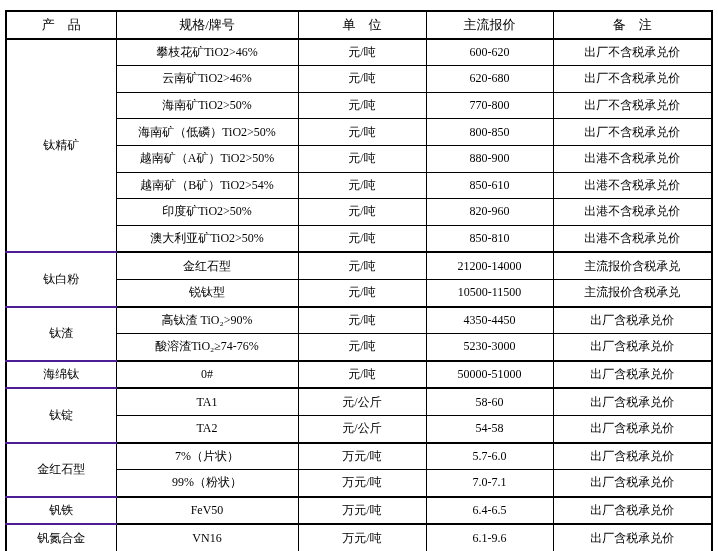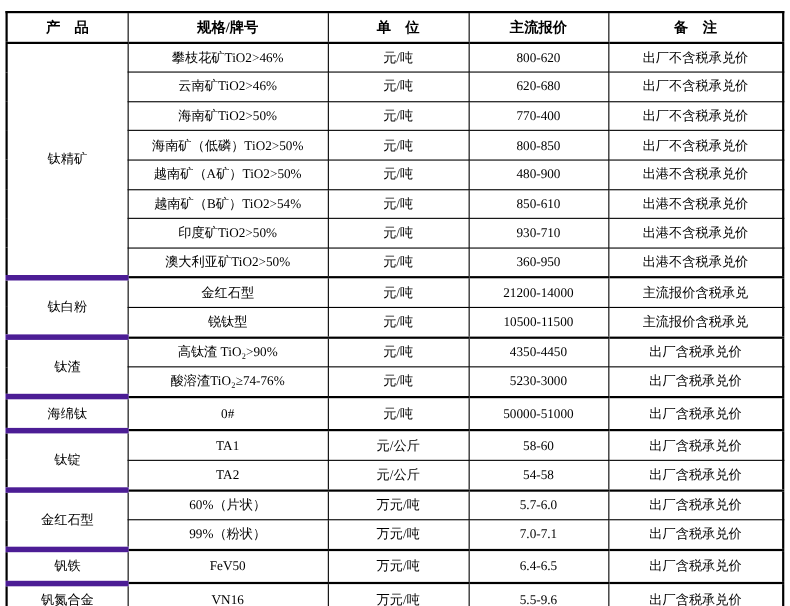--- a/index.html
+++ b/index.html
@@ -32,30 +32,30 @@
     vertical-align: middle;
     font-size: 12px;
     color: #000;
     padding: 0;
     height: 25.6px;
     white-space: nowrap;
     overflow: hidden;
   }
   thead th {
     font-size: 13px;
-    font-weight: bold;
+    font-weight: normal;
     border-bottom: 2px solid #000;
   }
   tr.group-start td {
     border-top: 2px solid #000;
     margin-left: 16px;
   }
   td.product-cell {
     border-top: 2px solid #000;
-    border-bottom: 5px solid #4c1d95;
+    border-bottom: 2px solid #4c1d95;
   }
 </style>
 </head>
 <body>
 
 <div class="page">
   <table>
     <colgroup>
       <col class="c-product">
       <col class="c-spec">
@@ -70,63 +70,63 @@
         <th>单　位</th>
         <th>主流报价</th>
         <th>备　注</th>
       </tr>
     </thead>
     <tbody>
         <tr class="group-start">
           <td rowspan="8" class="product-cell">钛精矿</td>
           <td>攀枝花矿TiO2&gt;46%</td>
           <td>元/吨</td>
-          <td>800-620</td>
+          <td>600-620</td>
           <td>出厂不含税承兑价</td>
         </tr>
         <tr>
           <td>云南矿TiO2&gt;46%</td>
           <td>元/吨</td>
           <td>620-680</td>
           <td>出厂不含税承兑价</td>
         </tr>
         <tr>
           <td>海南矿TiO2&gt;50%</td>
           <td>元/吨</td>
-          <td>770-400</td>
+          <td>770-800</td>
           <td>出厂不含税承兑价</td>
         </tr>
         <tr>
           <td>海南矿（低磷）TiO2&gt;50%</td>
           <td>元/吨</td>
           <td>800-850</td>
           <td>出厂不含税承兑价</td>
         </tr>
         <tr>
           <td>越南矿（A矿）TiO2&gt;50%</td>
           <td>元/吨</td>
-          <td>480-900</td>
+          <td>880-900</td>
           <td>出港不含税承兑价</td>
         </tr>
         <tr>
           <td>越南矿（B矿）TiO2&gt;54%</td>
           <td>元/吨</td>
           <td>850-610</td>
           <td>出港不含税承兑价</td>
         </tr>
         <tr>
           <td>印度矿TiO2&gt;50%</td>
           <td>元/吨</td>
-          <td>930-710</td>
+          <td>820-960</td>
           <td>出港不含税承兑价</td>
         </tr>
         <tr>
           <td>澳大利亚矿TiO2&gt;50%</td>
           <td>元/吨</td>
-          <td>360-950</td>
+          <td>850-810</td>
           <td>出港不含税承兑价</td>
         </tr>
         <tr class="group-start">
           <td rowspan="2" class="product-cell">钛白粉</td>
           <td>金红石型</td>
           <td>元/吨</td>
           <td>21200-14000</td>
           <td>主流报价含税承兑</td>
         </tr>
         <tr>
@@ -163,21 +163,21 @@
           <td>出厂含税承兑价</td>
         </tr>
         <tr>
           <td>TA2</td>
           <td>元/公斤</td>
           <td>54-58</td>
           <td>出厂含税承兑价</td>
         </tr>
         <tr class="group-start">
           <td rowspan="2" class="product-cell">金红石型</td>
-          <td>60%（片状）</td>
+          <td>7%（片状）</td>
           <td>万元/吨</td>
           <td>5.7-6.0</td>
           <td>出厂含税承兑价</td>
         </tr>
         <tr>
           <td>99%（粉状）</td>
           <td>万元/吨</td>
           <td>7.0-7.1</td>
           <td>出厂含税承兑价</td>
         </tr>
@@ -185,18 +185,18 @@
           <td rowspan="1" class="product-cell">钒铁</td>
           <td>FeV50</td>
           <td>万元/吨</td>
           <td>6.4-6.5</td>
           <td>出厂含税承兑价</td>
         </tr>
         <tr class="group-start">
           <td rowspan="1" class="product-cell">钒氮合金</td>
           <td>VN16</td>
           <td>万元/吨</td>
-          <td>5.5-9.6</td>
+          <td>6.1-9.6</td>
           <td>出厂含税承兑价</td>
         </tr>
       </tbody>
   </table>
 </div>
 
 </body></html>

